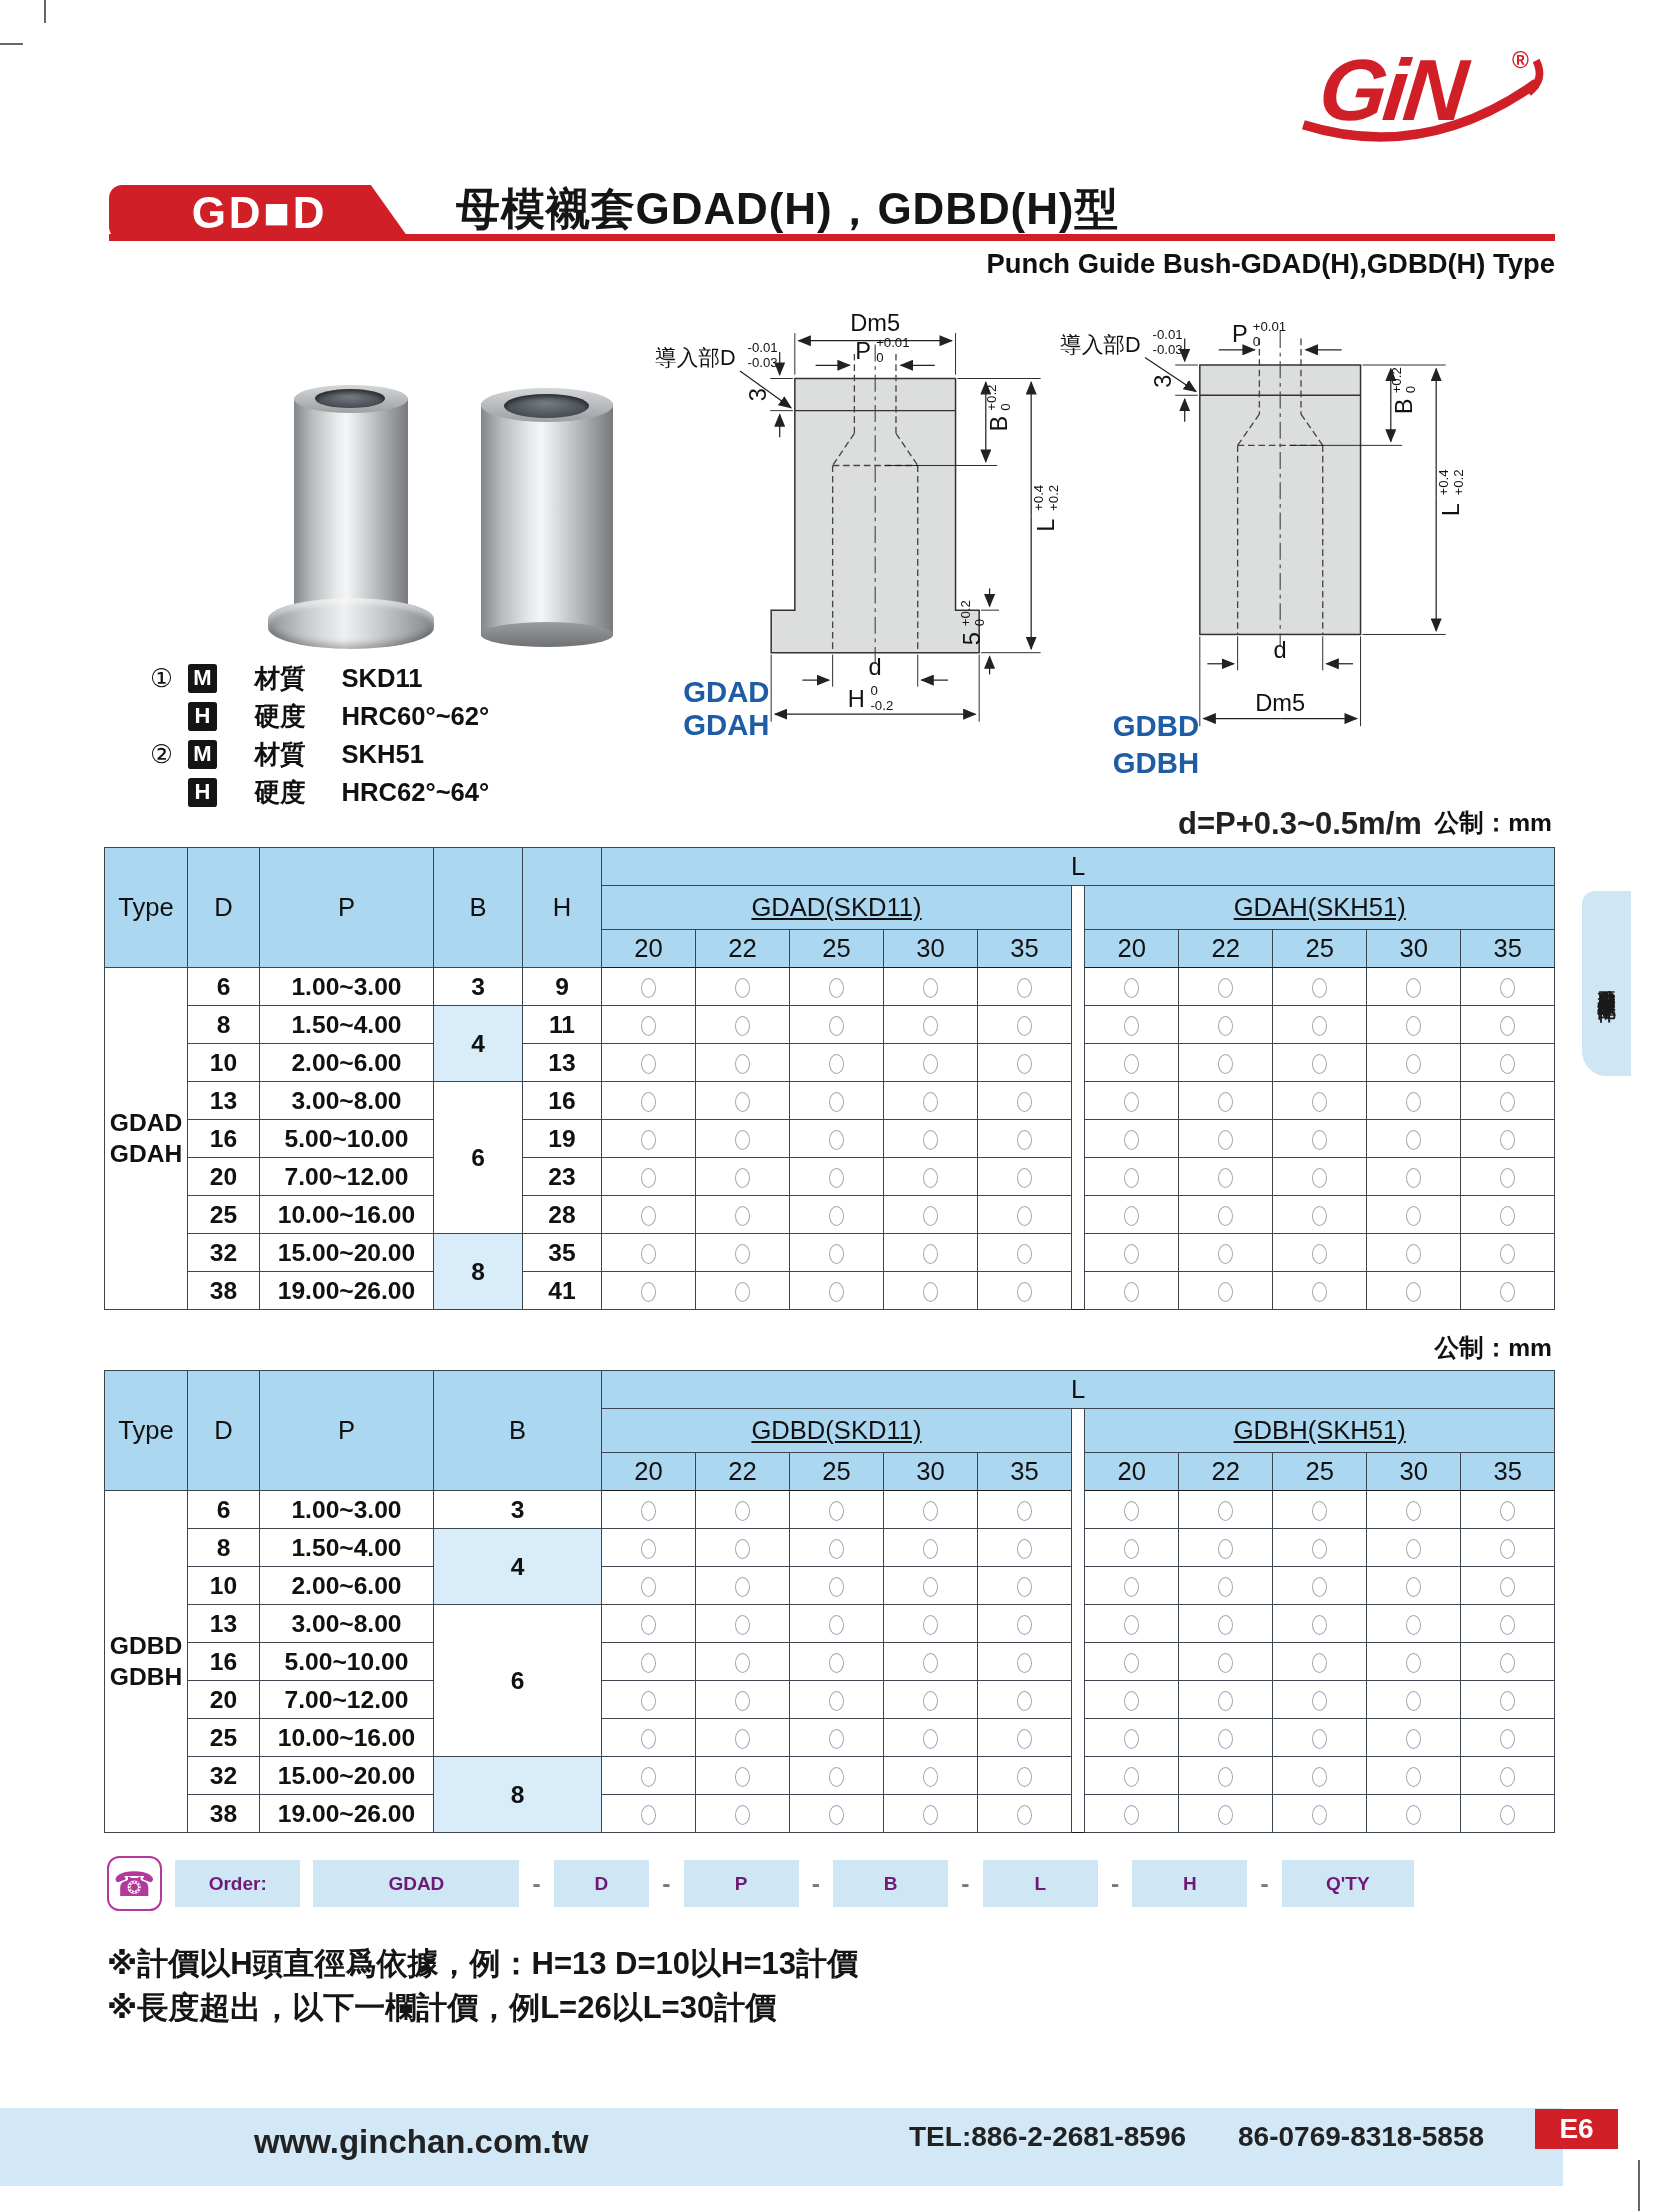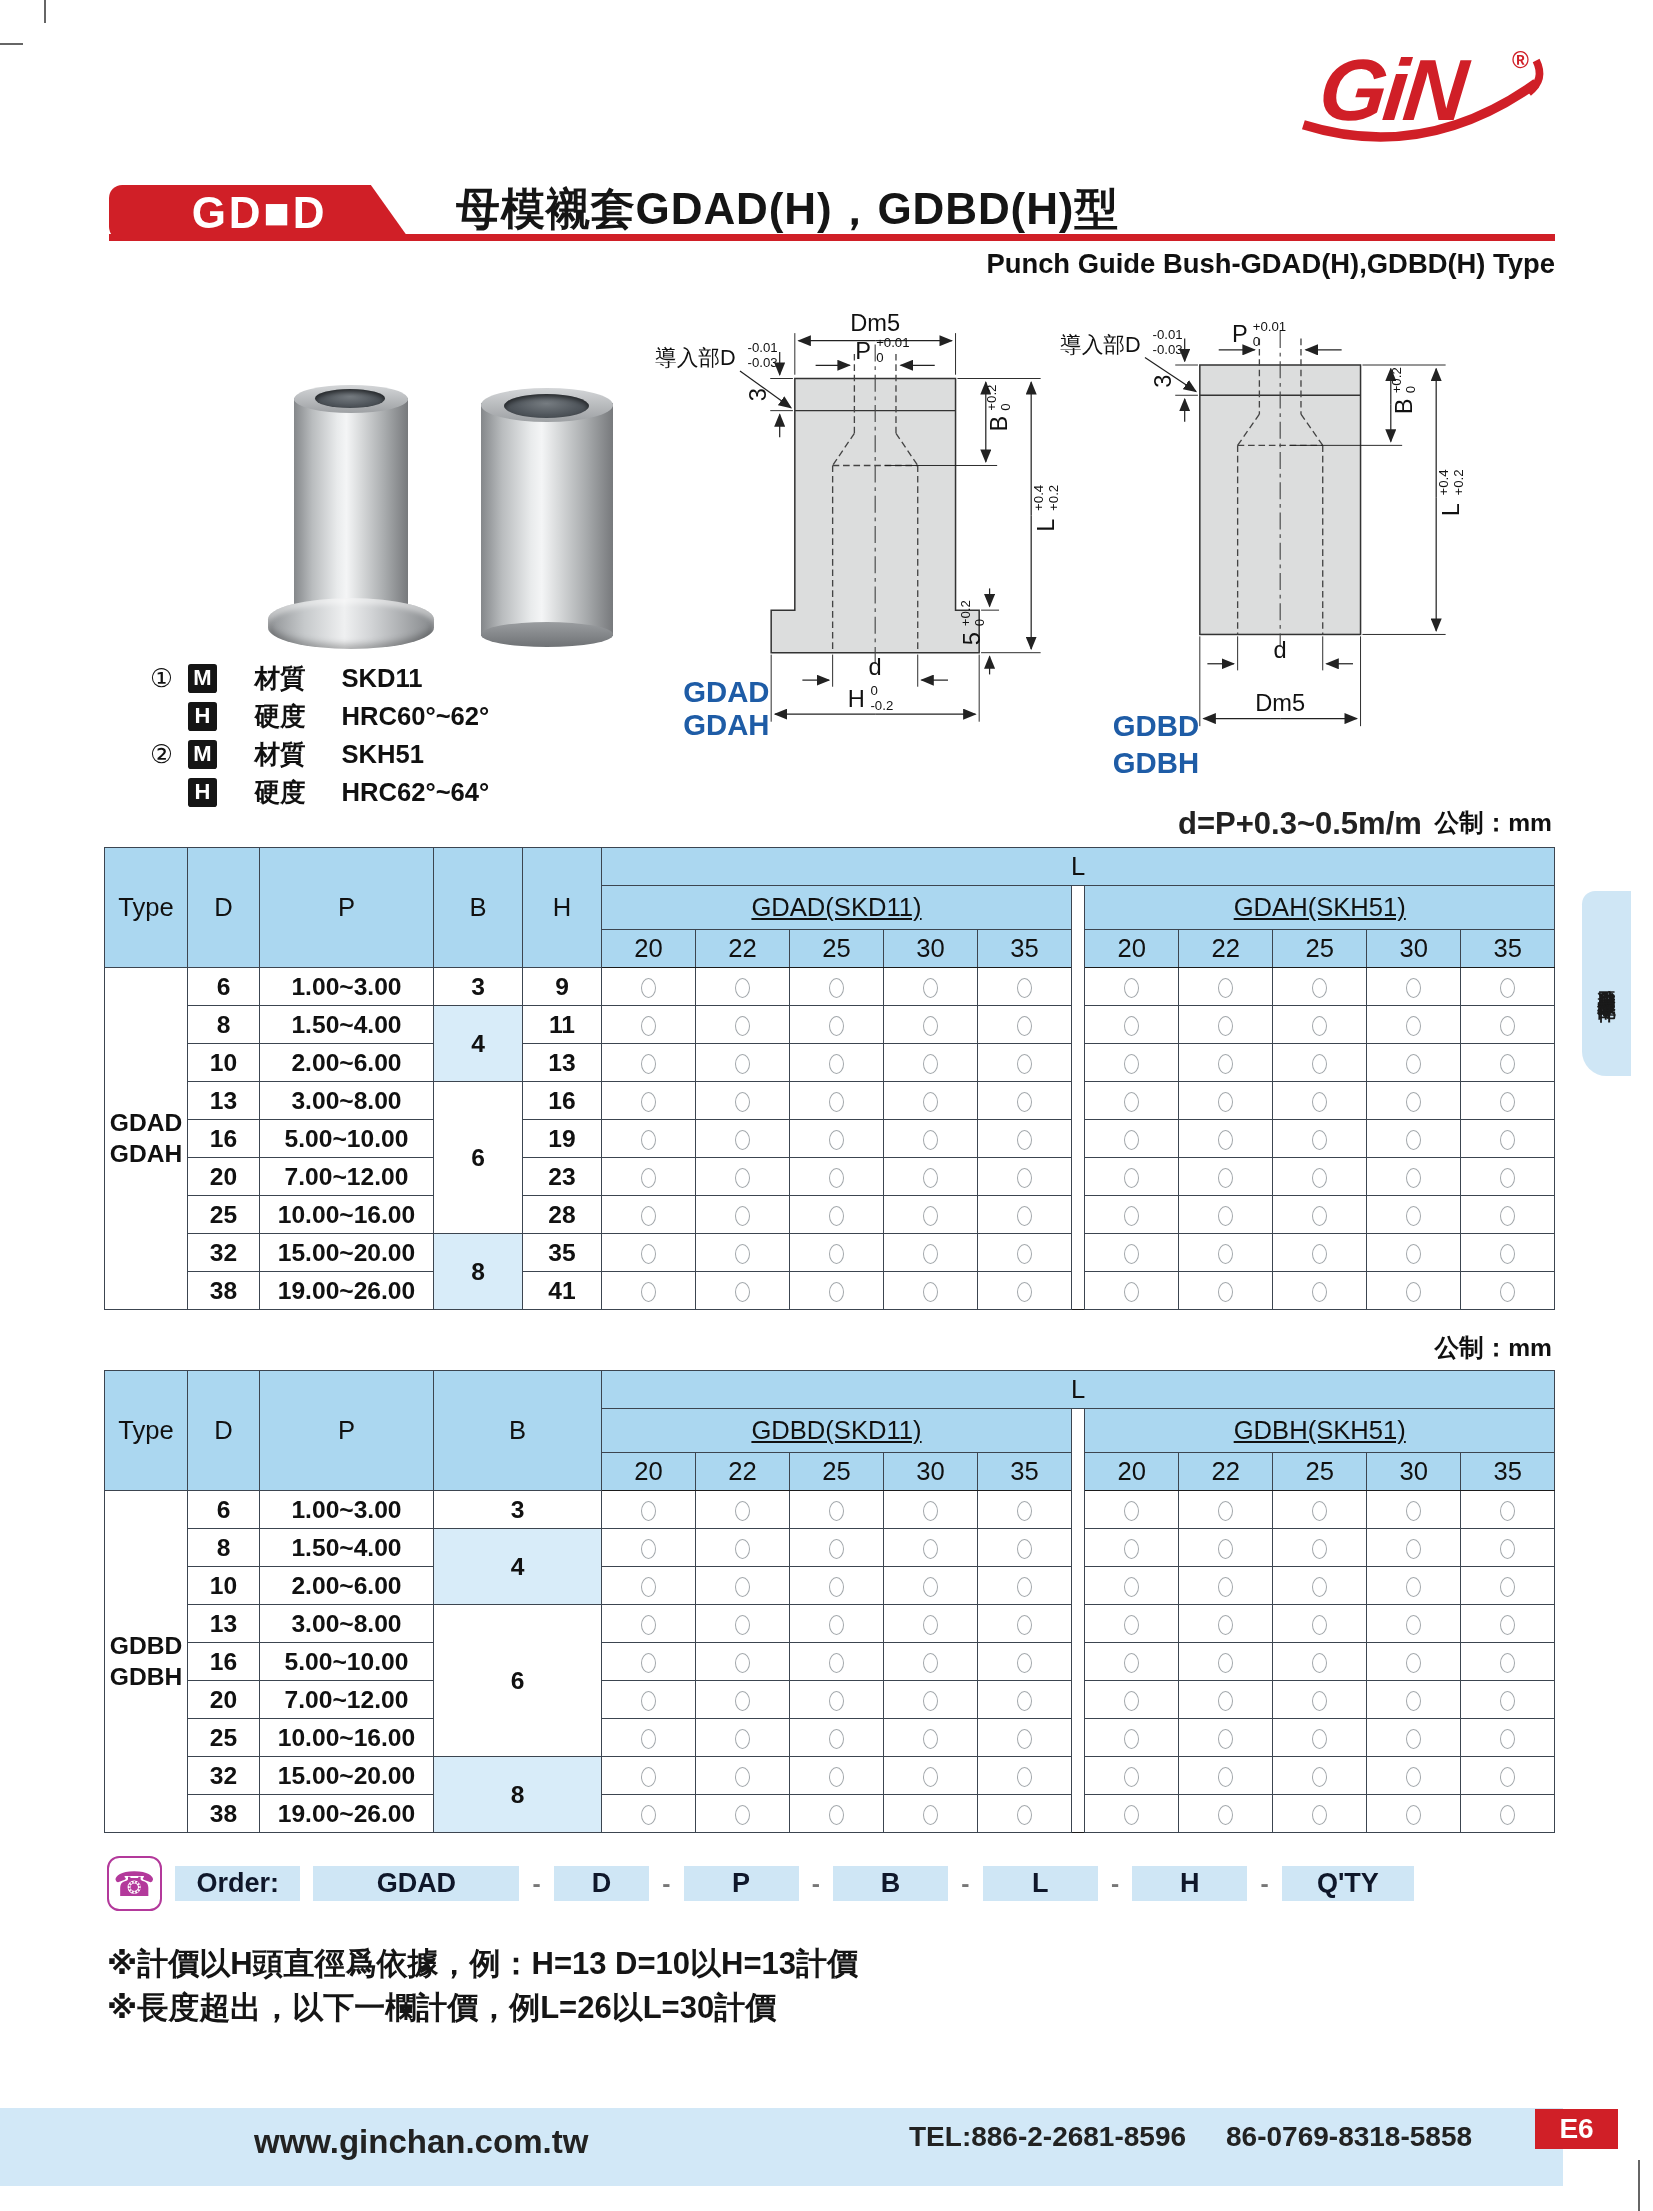--- a/index.html
+++ b/index.html
@@ -86,36 +86,36 @@
 
   
   .side-tab{position:absolute;left:1582px;top:891px;width:49px;height:185px;background:var(--box-blue);
     border-radius:13.2px 0 0 24.6px;display:flex;align-items:center;justify-content:center;
     writing-mode:vertical-rl;text-orientation:upright;font-size:18px;font-weight:bold;letter-spacing:1.9px;color:#1a1a1a;}
 
   
   .order-row{position:absolute;left:107px;top:1855px;display:flex;align-items:center;gap:13.2px;height:57px;}
   .phone-box{width:55px;height:55px;background:#fff;border:2.8px solid var(--magenta);border-radius:12.3px;
     display:flex;align-items:center;justify-content:center;font-size:34px;color:var(--magenta);}
-  .obox{background:var(--box-blue);height:35px;display:flex;align-items:center;justify-content:center;
-    font-size:27px;font-weight:600;color:#0f172a;}
+  .obox{background:var(--box-blue);height:47px;display:flex;align-items:center;justify-content:center;
+    font-size:19px;font-weight:600;color:#701a75;}
   .olabel{width:125px;background:var(--box-blue);}
   .w-lg{width:206px;}
   .w-md{width:95px;}
   .w-md2{width:115px;}
   .w-qty{width:132px;}
   .osep{font-size:24.6px;color:#777;font-weight:bold;}
 
   
   .notes{position:absolute;left:107px;top:1942px;font-size:31px;font-weight:bold;color:#151515;line-height:1.42;}
 
   
   .footer-band{position:absolute;left:0;top:2108px;width:1563px;height:78px;background:var(--footer-blue);}
   .footer-url{position:absolute;left:254px;top:2123px;font-size:33px;font-weight:bold;color:#222;}
-  .footer-tel{position:absolute;left:909px;top:2121px;font-size:28px;font-weight:bold;color:#222;display:flex;gap:40px;}
+  .footer-tel{position:absolute;left:909px;top:2121px;font-size:28px;font-weight:bold;color:#222;display:flex;gap:52px;}
   .page-badge{position:absolute;left:1535px;top:2109px;width:83px;height:40px;background:var(--accent-red);
     color:#fff;font-size:28px;font-weight:bold;display:flex;align-items:center;justify-content:center;}
 </style>
 </head>
 <body>
 
 <div class="page">
 
   <div class="crop" style="left:44px;top:0;width:1.9px;height:23px;"></div>
   <div class="crop" style="left:0;top:43px;width:23px;height:1.9px;"></div>

